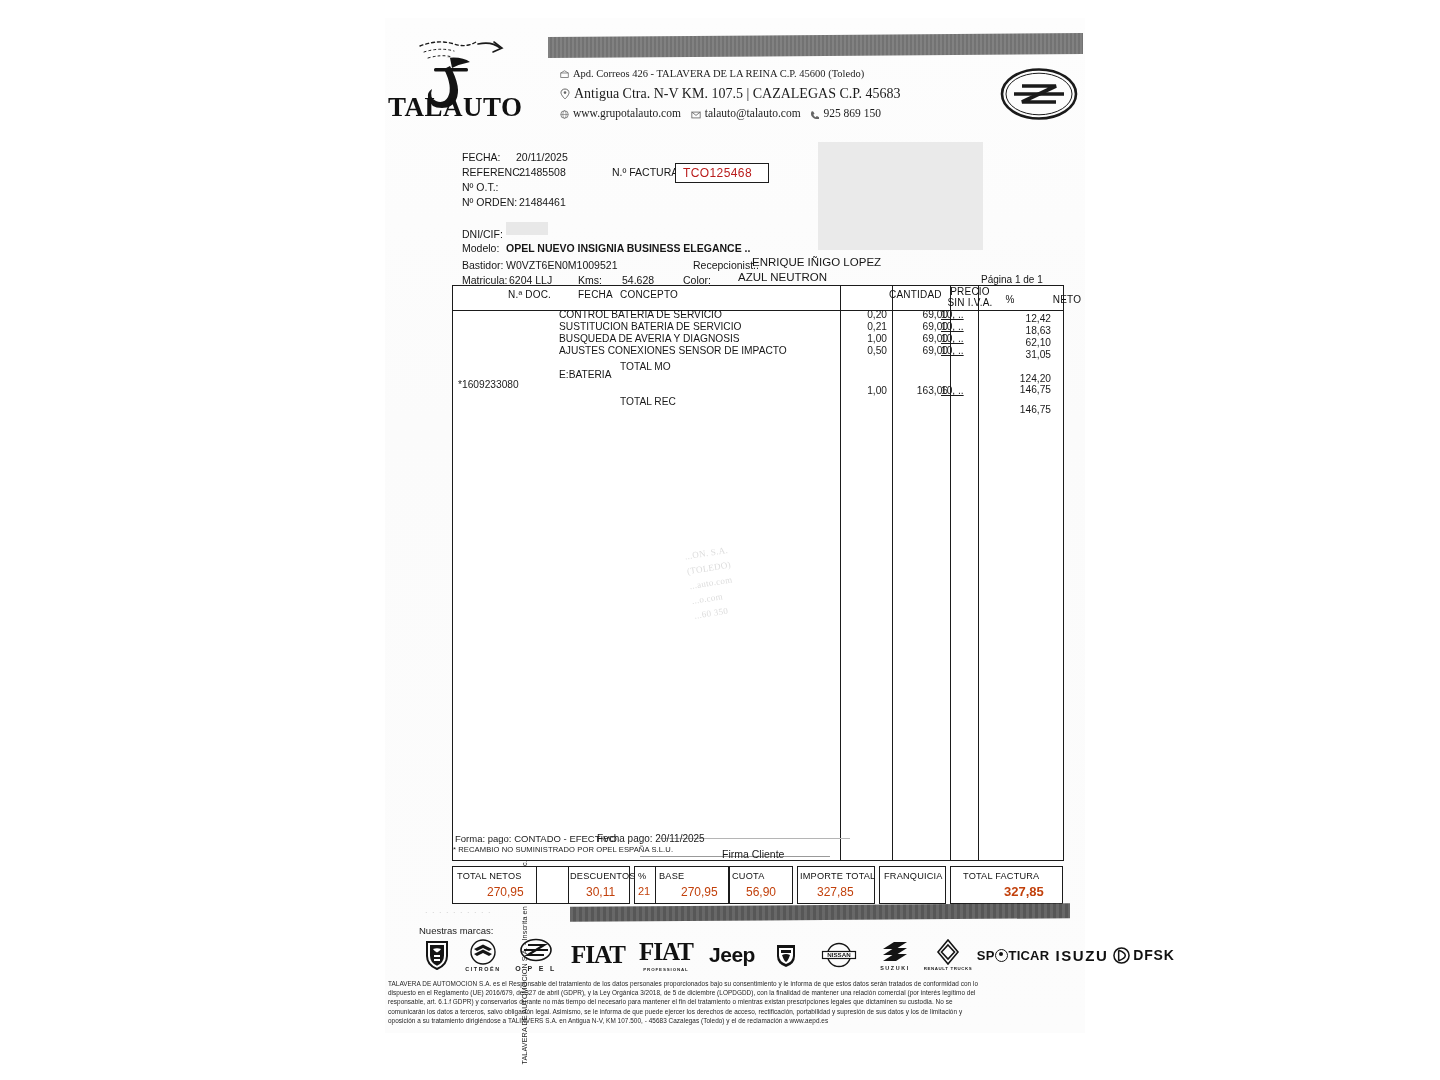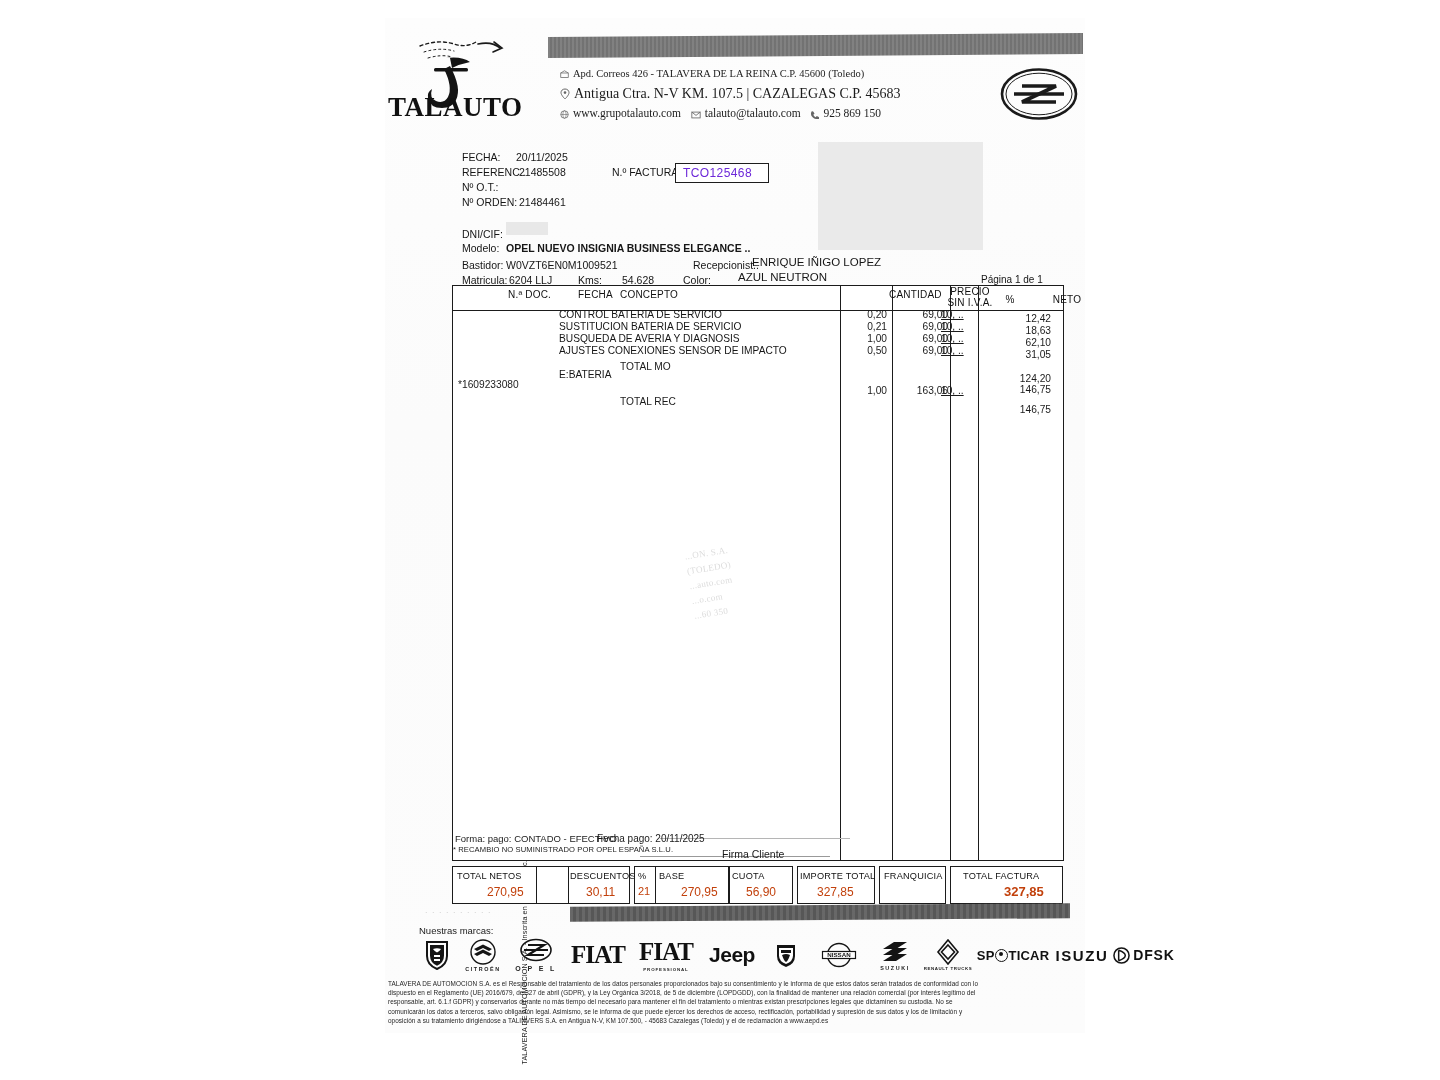--- a/index.html
+++ b/index.html
@@ -99,21 +99,21 @@
   #m-orden-v   { left: 519px; top: 196px; }
   #m-factura-l { left: 612px; top: 166px; }
   #factura-box {
     left: 675px; top: 163px;
     width: 92px; height: 18px;
     border: 1.2px solid #1d1d1d;
     background: #fff;
   }
   #m-factura-v {
     left: 683px; top: 166px;
-    font-size: 12px; letter-spacing: .4px; color: #6d28d9;
+    font-size: 12px; letter-spacing: .4px; color: #b91c1c;
   }
   #redaction-block {
     left: 818px; top: 142px;
     width: 165px; height: 108px;
     background: #eaeaea;
   }
   #m-dni-l   { left: 462px; top: 228px; }
   #dni-redact{
     left: 506px; top: 222px; width: 42px; height: 13px;
     background: #e8e8e8;

